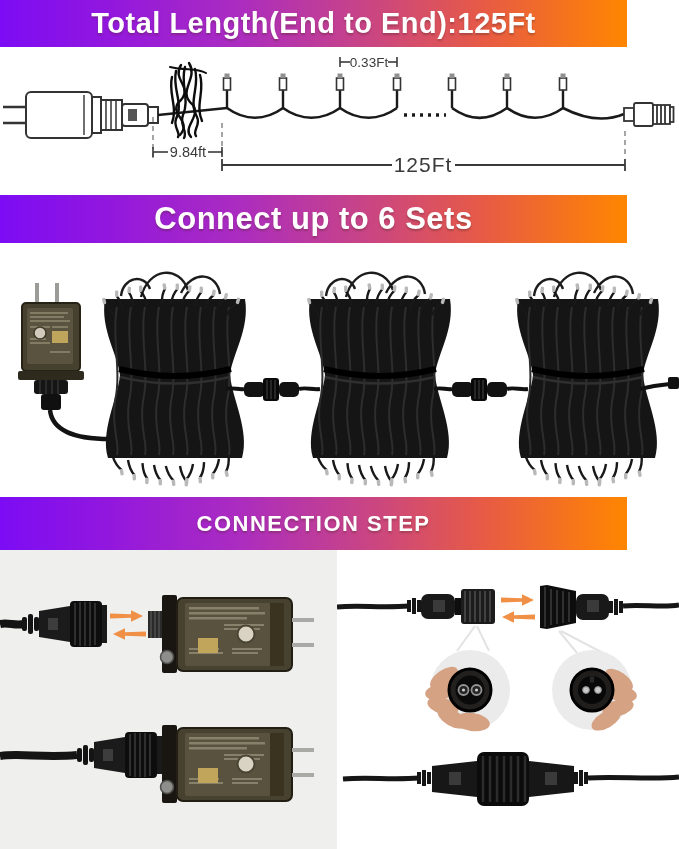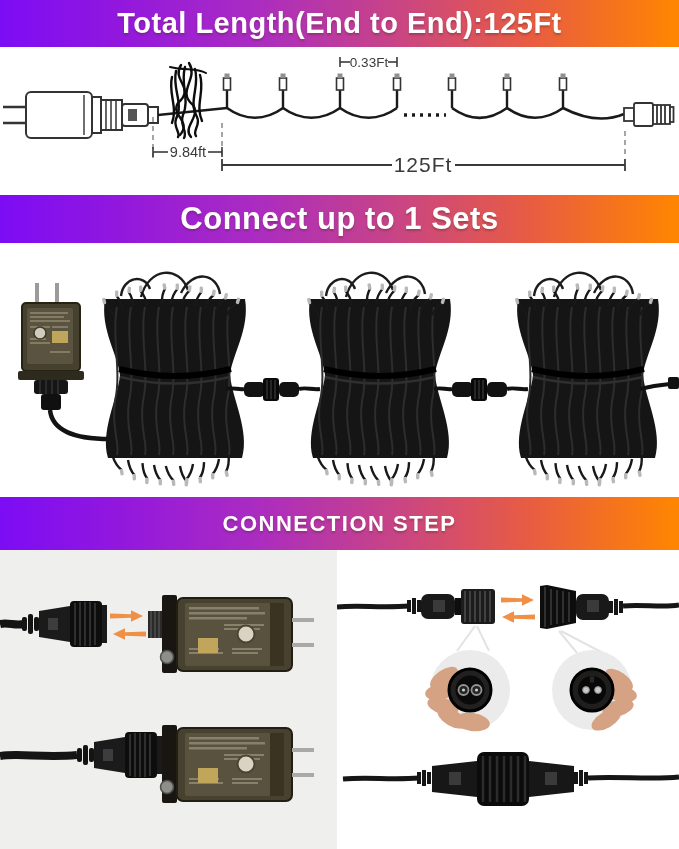--- a/index.html
+++ b/index.html
@@ -1,19 +1,19 @@
 <!DOCTYPE html>
 <html><head>
 <meta charset="utf-8">
 <style>
   *{margin:0;padding:0;box-sizing:border-box}
   html,body{background:#fff}
   body{width:679px;height:849px;font-family:"Liberation Sans",sans-serif}
   .page{position:relative;width:679px;height:849px;overflow:hidden;background:#fff}
-  .banner{position:absolute;left:0;width:679px;display:flex;align-items:center;justify-content:center;
+  .banner{position:absolute;left:0;width:627px;display:flex;align-items:center;justify-content:center;
     background:linear-gradient(90deg,#7c0cf4 0%,#9318dd 18%,#ab2cc0 38%,#c84486 58%,#e85c42 78%,#ff8600 100%);
     color:#fff;font-weight:bold;letter-spacing:.5px;text-shadow:0 2px 2px rgba(80,40,40,.35);white-space:nowrap}
   .b1{top:0;height:47px;font-size:29px}
   .b2{top:195px;height:48px;font-size:31px}
   .b3{top:497px;height:53px;font-size:22px;letter-spacing:1.5px}
   .sec{position:absolute;left:0;display:block}
   .panel{position:absolute;top:550px;height:299px}
   .panel-left{left:0;width:337px;background:#efefed}
   .panel-right{left:337px;width:342px;background:#ffffff}
   .panel svg{display:block}
@@ -144,21 +144,21 @@
     <g stroke="#3a3a3a" stroke-width="1.8">
       <line x1="222" y1="112" x2="222" y2="124"></line>
       <line x1="625" y1="112" x2="625" y2="124"></line>
       <line x1="222" y1="118" x2="392" y2="118"></line>
       <line x1="455" y1="118" x2="625" y2="118"></line>
     </g>
     <text x="423" y="125" class="t21" text-anchor="middle">125Ft</text>
   </svg>
 
   <div class="banner b2">
-    <span>Connect up to 1 Sets</span>
+    <span>Connect up to 6 Sets</span>
   </div>
 
   <svg class="sec" style="top:243px" width="679" height="254" viewBox="0 0 679 254">
     <defs>
       <g id="tuft">
         <path d="M0,14 C1,8 2.5,3 6.5,-1" stroke="#181818" stroke-width="2.4" fill="none"></path>
         <rect x="4.6" y="-6.5" width="3.4" height="6.5" rx="1.4" fill="#b9b9b9"></rect>
       </g>
       <path id="strand" d="M0,44 C-6,72 5,108 -2,138 C-6,165 3,180 0,192" stroke="#2d2d2d" stroke-width="2" fill="none"></path>
       <g id="bundle">

